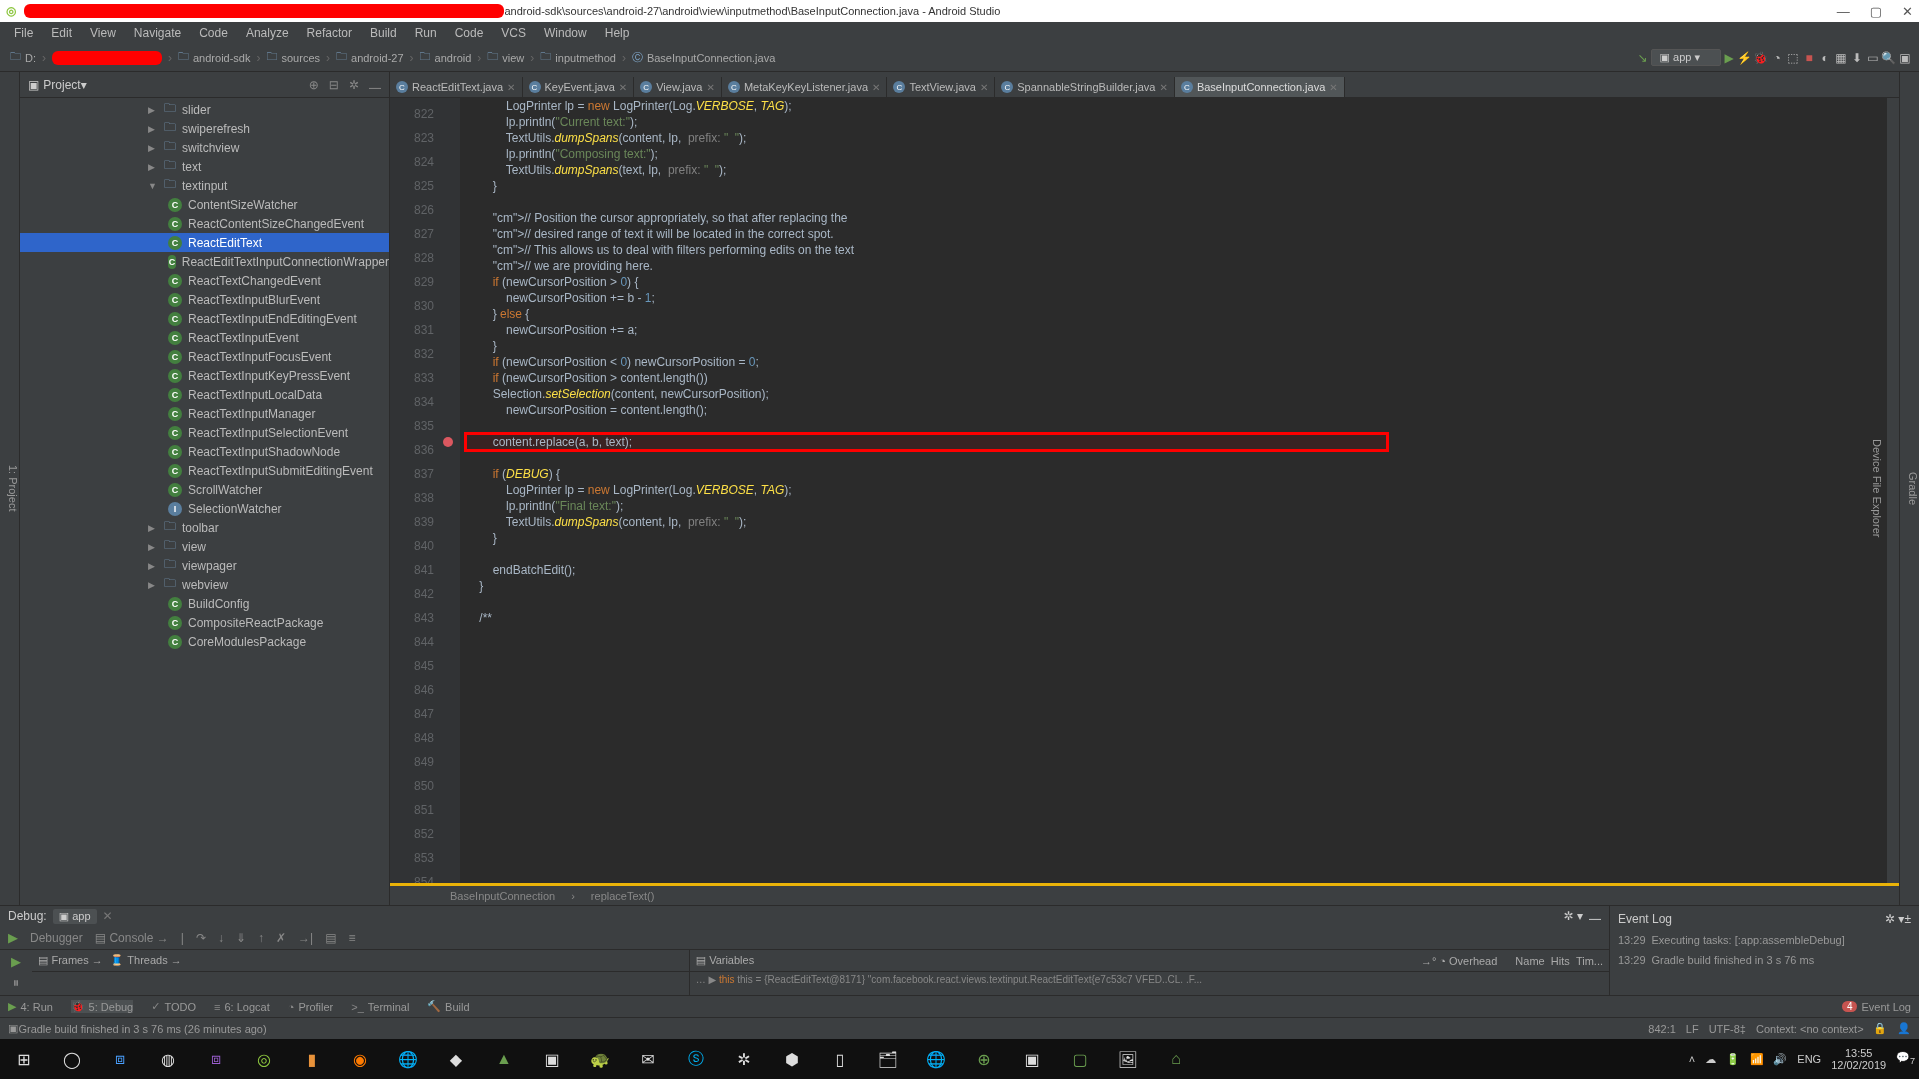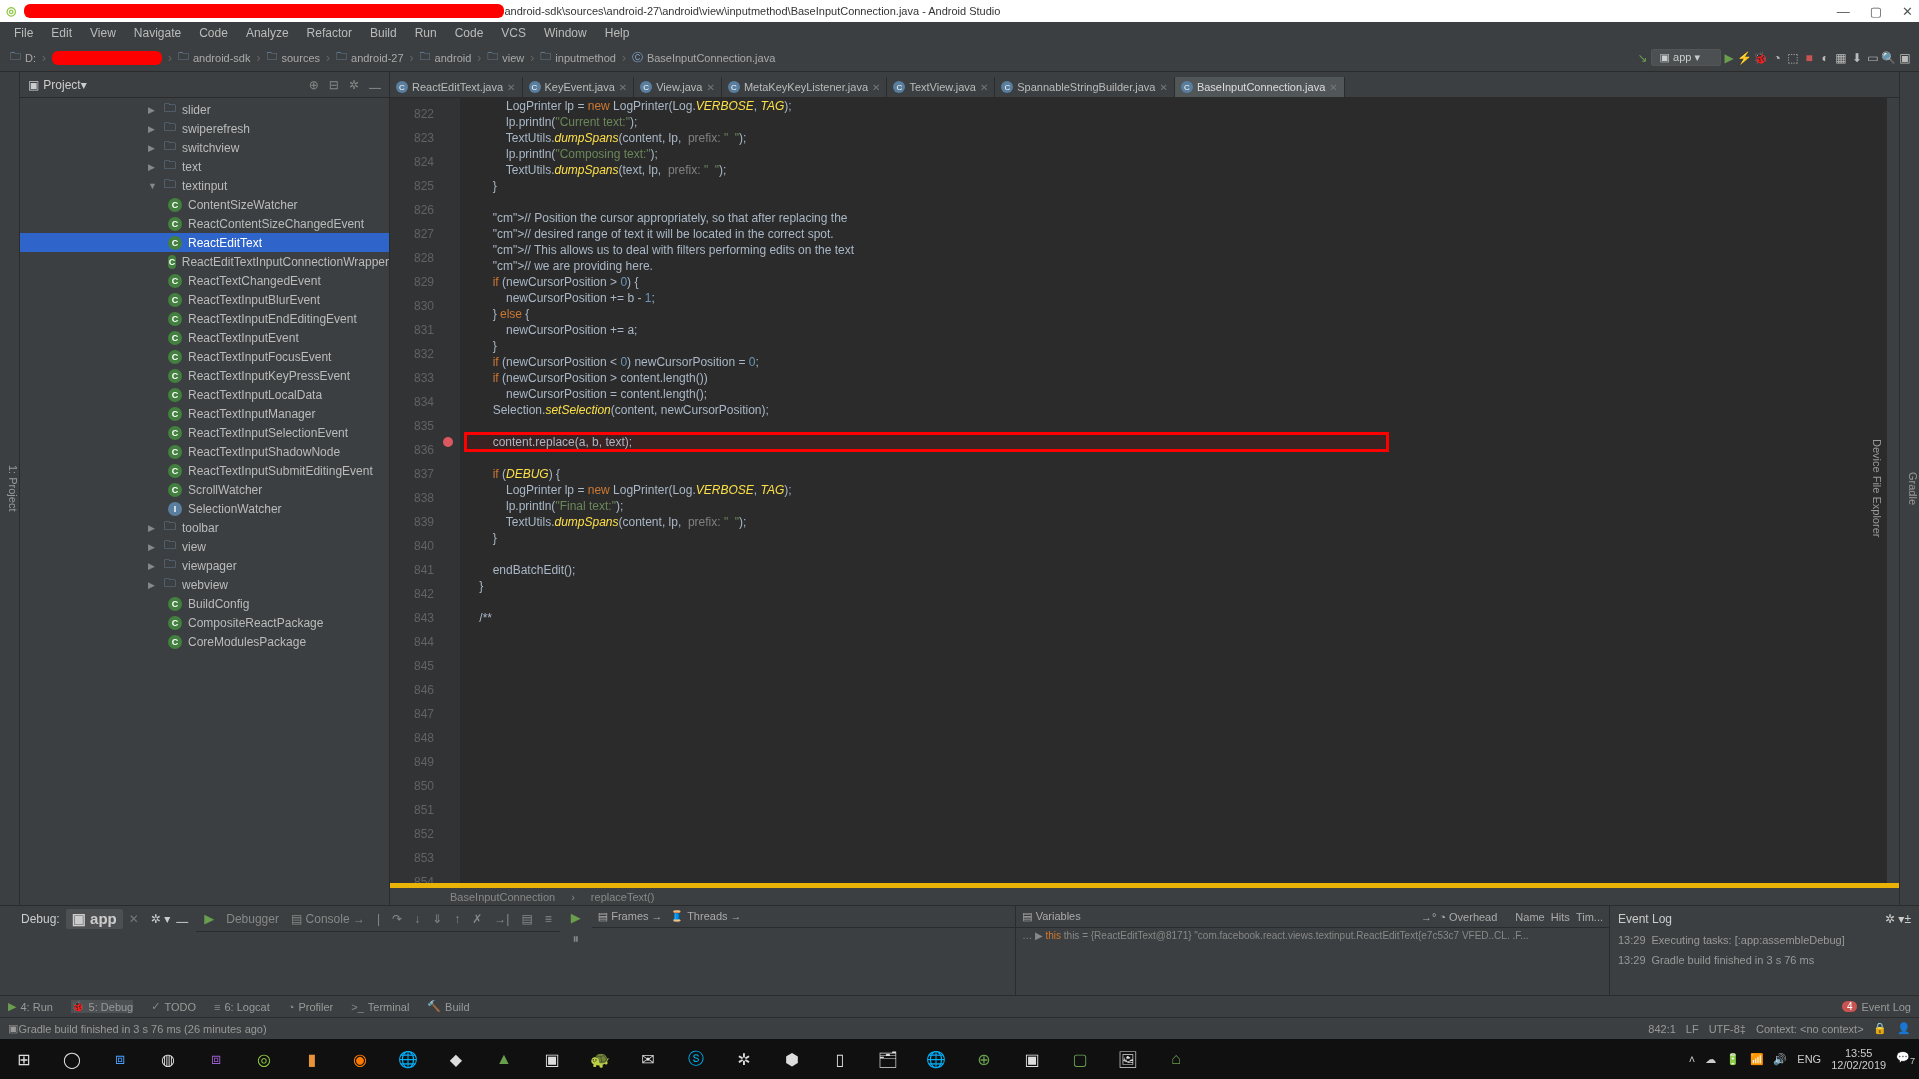--- a/index.html
+++ b/index.html
@@ -46,30 +46,30 @@
 .bp-col div { height: 16px; position: relative; }
 .bp-col .bp::before { content: ""; position: absolute; left: 3px; top: 3px; width: 10px; height: 10px; background: #db5860; border-radius: 50%; }
 .code { flex: 1; background: #2b2b2b; color: #a9b7c6; line-height: 16px; padding-left: 6px; }
 .code .ln { height: 16px; white-space: pre; }
 .code .hl { background: #3a2323; outline: 3px solid #ff0000; outline-offset: -1px; margin-right: 500px; }
 .kw { color: #cc7832; }
 .str { color: #6a8759; }
 .num { color: #6897bb; }
 .cm { color: #808080; }
 .it { color: #fde047; font-style: italic; }
-.breadcrumb-ed { height: 22px; background: #3c3f41; border-top: 5px solid #eab308; display: flex; align-items: center; padding: 0 60px; gap: 16px; font-size: 11px; color: #888; }
+.breadcrumb-ed { height: 22px; background: #3c3f41; border-top: 3px solid #eab308; display: flex; align-items: center; padding: 0 60px; gap: 16px; font-size: 11px; color: #888; }
 .scroll-strip { width: 12px; background: #3c3f41; }
 .debug-panel { height: 90px; background: #3c3f41; border-top: 1px solid #2b2b2b; display: flex; }
 .eventlog-panel { width: 310px; border-left: 1px solid #2b2b2b; }
 .ev-hdr { height: 26px; display: flex; align-items: center; padding: 0 8px; color: #ccc; }
 .ev-body { padding: 2px 8px; font-size: 11px; color: #999; }
 .ev-body .row { display: flex; gap: 6px; margin-bottom: 8px; }
-.dbg-main { flex: 1; display: flex; flex-direction: row; margin-left: 13px; }
+.dbg-main { flex: 1; display: flex; flex-direction: column; }
 .dbg-hdr { height: 26px; display: flex; align-items: center; padding: 0 8px; gap: 6px; color: #ccc; }
-.dbg-hdr .app-pill { background: #4c5052; padding: 1px 6px; border-radius: 2px; font-size: 15px; font-weight: bold; }
+.dbg-hdr .app-pill { background: #4c5052; padding: 1px 6px; border-radius: 2px; font-size: 11px; }
 .dbg-toolbar { height: 26px; display: flex; align-items: center; padding: 0 8px; gap: 12px; color: #888; border-bottom: 1px solid #2b2b2b; }
 .dbg-body { flex: 1; display: flex; }
 .dbg-left { width: 32px; background: #3c3f41; display: flex; flex-direction: column; align-items: center; gap: 6px; padding: 4px 0; }
 .dbg-left span { color: #6a9e4f; font-size: 13px; }
 .dbg-frames { flex: 1; border-right: 1px solid #2b2b2b; }
 .dbg-vars { flex: 1.4; }
 .sub-hdr { height: 22px; display: flex; align-items: center; padding: 0 6px; gap: 8px; font-size: 11px; color: #aaa; border-bottom: 1px solid #2b2b2b; }
 .sub-hdr .spacer { flex: 1; }
 .vars-body { padding: 2px 6px; font-size: 10px; color: #888; overflow: hidden; white-space: nowrap; }
 .vars-body .this { color: #cc7832; }
@@ -444,22 +444,22 @@
           <div class="ln">        <span class="&lt;span">"cm"</span>&gt;// desired range of text it will be located in the correct spot.</div>
           <div class="ln">        <span class="&lt;span">"cm"</span>&gt;// This allows us to deal with filters performing edits on the text</div>
           <div class="ln">        <span class="&lt;span">"cm"</span>&gt;// we are providing here.</div>
           <div class="ln">        <span class="kw">if</span> (newCursorPosition &gt; <span class="num">0</span>) {</div>
           <div class="ln">            newCursorPosition += b - <span class="num">1</span>;</div>
           <div class="ln">        } <span class="kw">else</span> {</div>
           <div class="ln">            newCursorPosition += a;</div>
           <div class="ln">        }</div>
           <div class="ln">        <span class="kw">if</span> (newCursorPosition &lt; <span class="num">0</span>) newCursorPosition = <span class="num">0</span>;</div>
           <div class="ln">        <span class="kw">if</span> (newCursorPosition &gt; content.length())</div>
+          <div class="ln">        Selection.<span class="it">setSelection</span>(content, newCursorPosition);</div>
           <div class="ln">            newCursorPosition = content.length();</div>
-          <div class="ln">        Selection.<span class="it">setSelection</span>(content, newCursorPosition);</div>
           <div class="ln"> </div>
           <div class="ln hl">        content.replace(a, b, text);</div>
           <div class="ln"> </div>
           <div class="ln">        <span class="kw">if</span> (<span class="it">DEBUG</span>) {</div>
           <div class="ln">            LogPrinter lp = <span class="kw">new</span> LogPrinter(Log.<span class="it">VERBOSE</span>, <span class="it">TAG</span>);</div>
           <div class="ln">            lp.println(<span class="str">"Final text:"</span>);</div>
           <div class="ln">            TextUtils.<span class="it">dumpSpans</span>(content, lp,  <span class="cm">prefix:</span> <span class="str">"  "</span>);</div>
           <div class="ln">        }</div>
           <div class="ln"> </div>
           <div class="ln">        endBatchEdit();</div>

